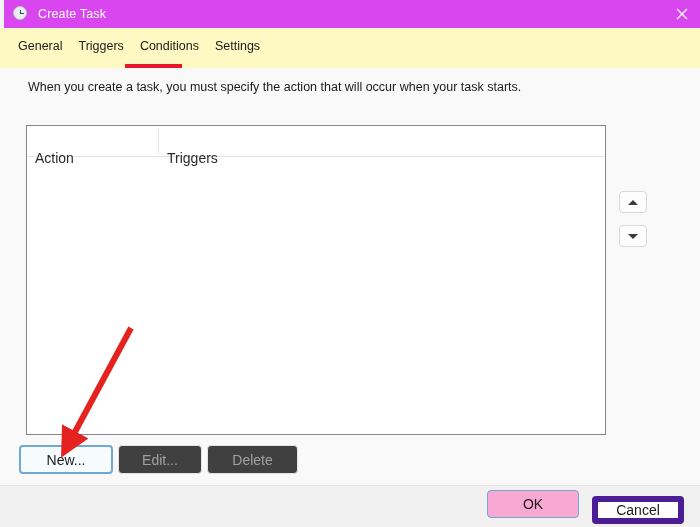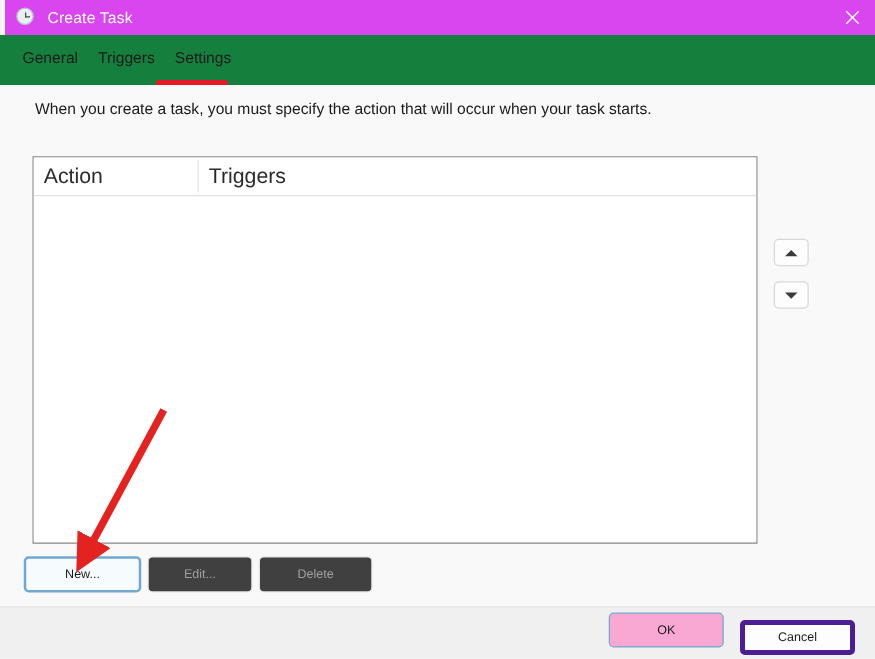--- a/index.html
+++ b/index.html
@@ -65,21 +65,21 @@
     align-items: center;
     justify-content: center;
   }
   .close-btn svg { display: block; }
 
   
   .tabstrip {
     position: absolute;
     left: 0; top: 28px;
     width: 700px; height: 40px;
-    background: #15803d;
+    background: #fef9c3;
     display: flex;
     align-items: flex-start;
     padding-left: 10px;
     box-sizing: border-box;
   }
   .tab {
     position: relative;
     padding: 11px 8px 6px 8px;
     font-size: 12.5px;
     color: #1b1b1b;
@@ -118,22 +118,22 @@
     box-sizing: border-box;
   }
   .list-header {
     position: relative;
     height: 30px;
     background: #ffffff;
     border-bottom: 1px solid #e2e2e2;
   }
   .col {
     position: absolute;
-    top: 5px;
-    font-size: 17px;
+    top: 24px;
+    font-size: 14px;
     color: #2b2b2b;
   }
   .col-action { left: 8px; }
   .col-details { left: 140px; }
   .col-divider {
     position: absolute;
     left: 131px; top: 2px;
     width: 1px; height: 26px;
     background: #e4e4e4;
   }
@@ -162,21 +162,21 @@
     border-right: 5px solid transparent;
   }
   .tri-up { border-bottom: 5px solid #3a3a3a; }
   .tri-down { border-top: 5px solid #3a3a3a; }
 
   
   .btn {
     position: absolute;
     height: 29px;
     border-radius: 4px;
-    font-size: 10px;
+    font-size: 14px;
     display: flex;
     align-items: center;
     justify-content: center;
     box-sizing: border-box;
     background: #fdfdfd;
     border: 1px solid #d6d6d6;
     color: #1b1b1b;
   }
   .btn-new {
     left: 19px; top: 445px;
@@ -202,21 +202,21 @@
   }
   .btn-ok {
     left: 487px; top: 490px;
     width: 92px; height: 28px;
     border: 1px solid #6fa8d0;
     background: #f9a8d4;
   }
   .btn-cancel {
     left: 592px; top: 496px;
     width: 92px; height: 28px;
-    border: 4px solid #4c1d95;
+    border: 6px solid #4c1d95;
     background: #fdfdfd;
   }
 
   
   .annot {
     position: absolute;
     left: 0; top: 0;
     width: 700px; height: 527px;
     pointer-events: none;
   }
@@ -235,20 +235,21 @@
     <svg width="12" height="12" viewBox="0 0 12 12" aria-hidden="true">
       <line x1="1" y1="1" x2="11" y2="11" stroke="#ffffff" stroke-width="1.2"></line>
       <line x1="11" y1="1" x2="1" y2="11" stroke="#ffffff" stroke-width="1.2"></line>
     </svg>
   </div>
 </div>
 
 <div class="tabstrip">
   <div class="tab">General</div>
   <div class="tab">Triggers</div>
+  <div class="tab">Conditions</div>
   <div class="tab">Settings</div>
 </div>
 <div class="tab-underline"></div>
 
 <div class="panel">
   <div class="desc">When you create a task, you must specify the action that will occur when your task starts.</div>
 </div>
 
 <div class="listbox">
   <div class="list-header">

